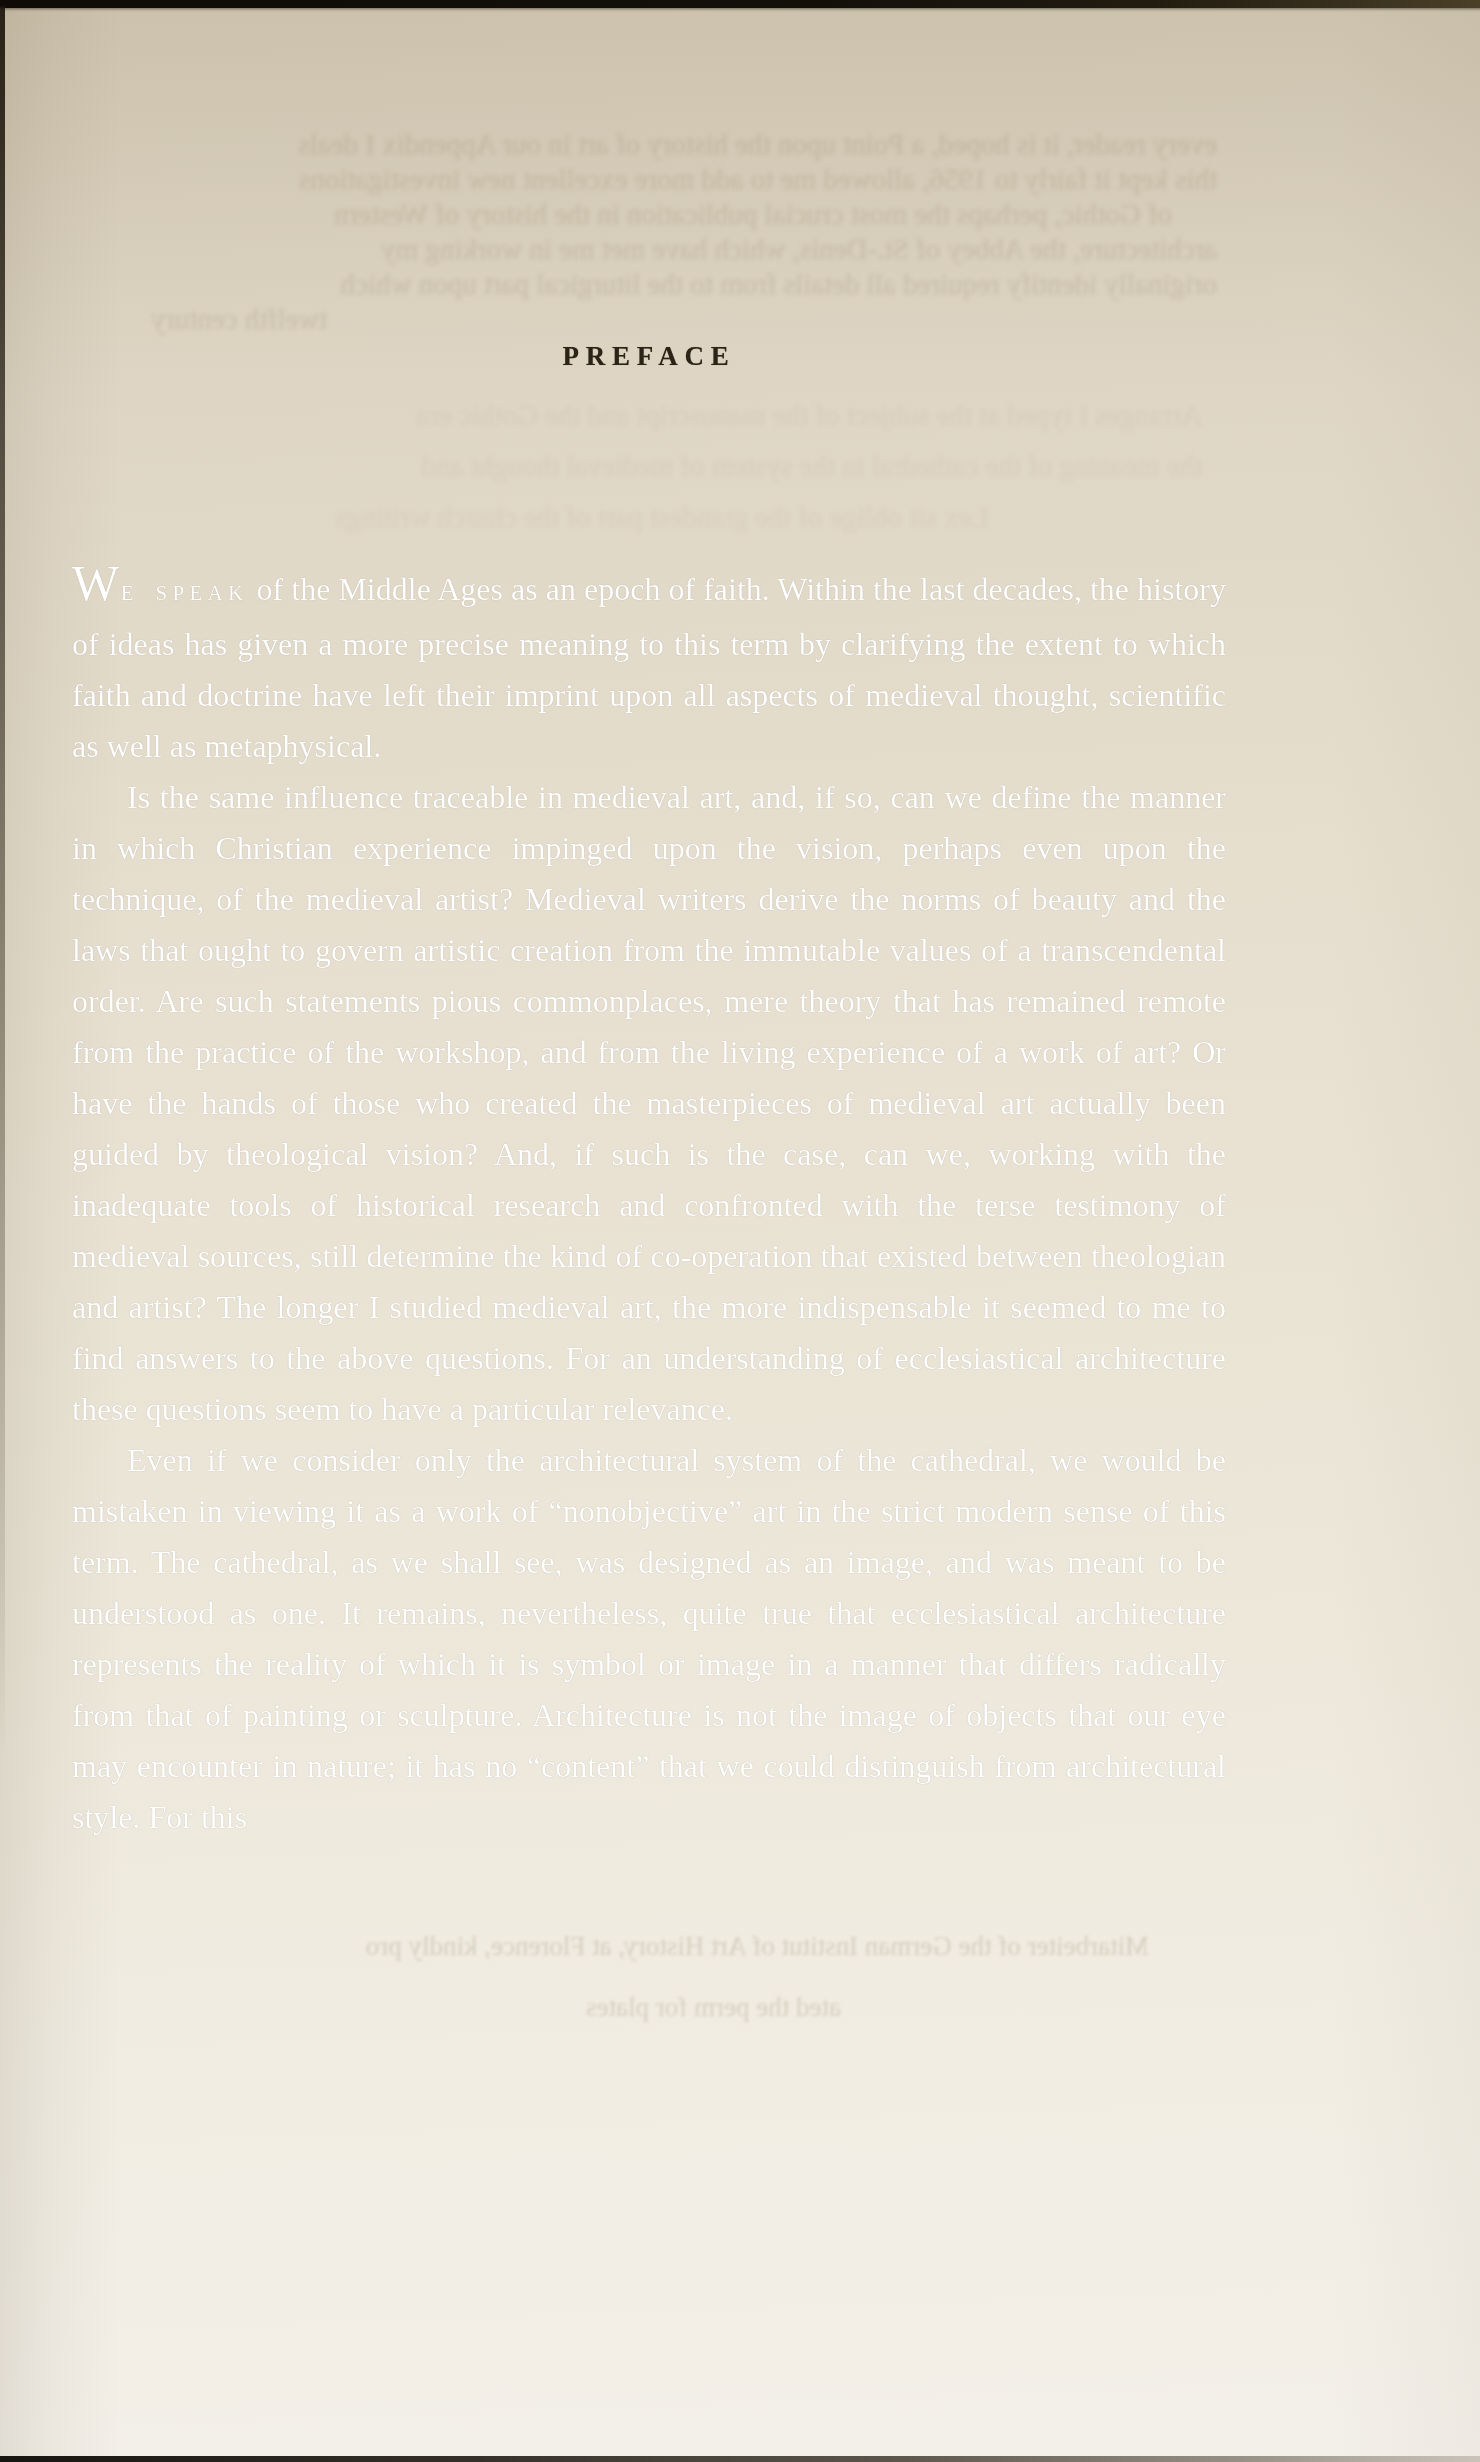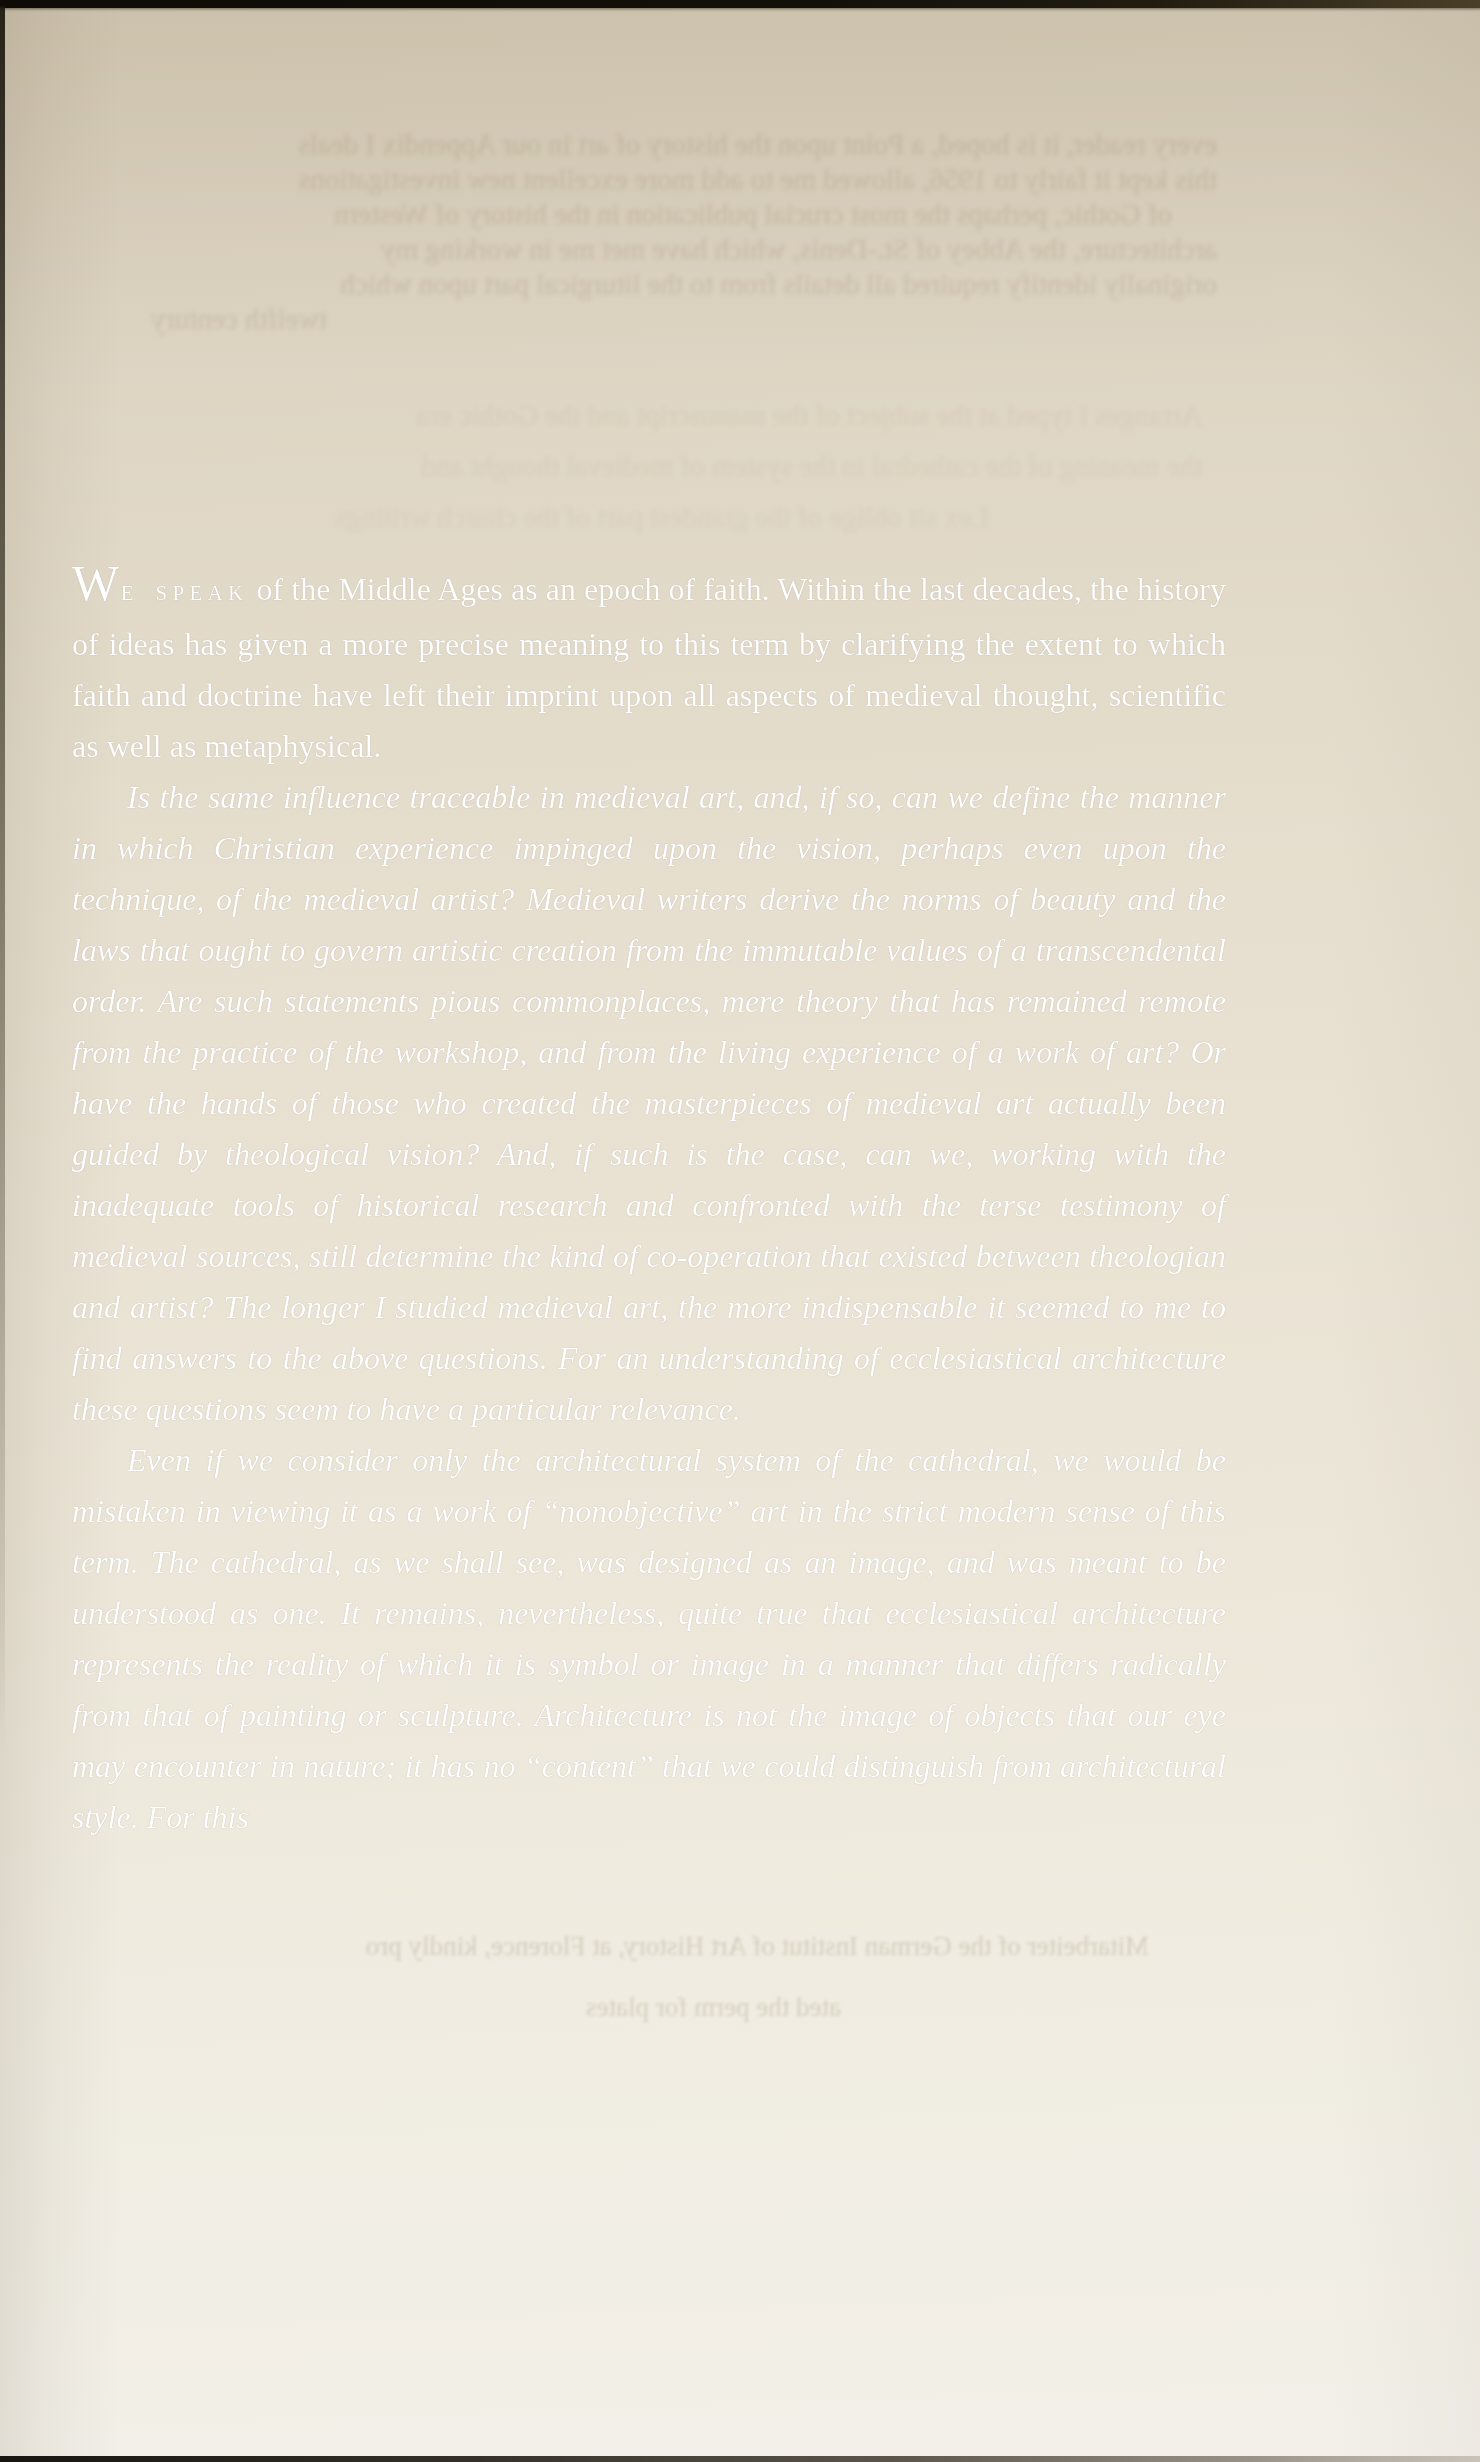--- a/index.html
+++ b/index.html
@@ -86,21 +86,21 @@
     top: 564px;
     left: 72px;
     width: 1154px;
     font-size: 32px;
     line-height: 51px;
     text-align: justify;
     color: #ffffff;
     text-shadow: 0 0 0.8px rgba(37,30,19,0.35);
   }
   .para { margin: 0; }
-  .para.indent { text-indent: 55px; font-style: italic; }
+  .para.indent { text-indent: 55px; }
   .dropcap {
     font-size: 50px;
     line-height: 0;
     letter-spacing: 1.5px;
   }
   .smallcaps {
     font-size: 21px;
     letter-spacing: 5.3px;
     word-spacing: 6px;
   }
@@ -133,20 +133,21 @@
   <div class="ghost" style="top:268px; left:76px; width:1141px;">originally identify required all details from to the liturgical part upon which</div>
   <div class="ghost" style="top:303px; left:76px; width:251px;">twelfth century</div>
 
   <div class="ghost mid" style="top:399px; left:76px; width:1126px;">Arranges I typed at the subject of the manuscript and the Gothic era</div>
   <div class="ghost mid" style="top:450px; left:76px; width:1126px;">the meaning of the cathedral in the system of medieval thought and</div>
   <div class="ghost mid" style="top:501px; left:76px; width:913px;">Lex sit oblige of the grandest part of the church writings</div>
 
   <div class="ghost bottom" style="top:1931px; left:327px; width:822px;">Mitarbeiter of the German Institut of Art History, at Florence, kindly pro</div>
   <div class="ghost bottom" style="top:1992px; left:567px; width:274px;">ated the perm for plates</div>
 
+  <h1 class="heading">PREFACE</h1>
 
   <div class="body-text">
     <p class="para"><span class="dropcap">W</span><span class="smallcaps">E SPEAK</span><span> of the Middle Ages as an epoch of faith. Within the last decades, the history of ideas has given a more precise meaning to this term by clarifying the extent to which faith and doctrine have left their imprint upon all aspects of medieval thought, scientific as well as metaphysical.</span></p>
     <p class="para indent">Is the same influence traceable in medieval art, and, if so, can we define the manner in which Christian experience impinged upon the vision, perhaps even upon the technique, of the medieval artist? Medieval writers derive the norms of beauty and the laws that ought to govern artistic creation from the immutable values of a transcendental order. Are such statements pious commonplaces, mere theory that has remained remote from the practice of the workshop, and from the living experience of a work of art? Or have the hands of those who created the masterpieces of medieval art actually been guided by theological vision? And, if such is the case, can we, working with the inadequate tools of historical research and confronted with the terse testimony of medieval sources, still determine the kind of co-operation that existed between theologian and artist? The longer I studied medieval art, the more indispensable it seemed to me to find answers to the above questions. For an understanding of ecclesiastical architecture these questions seem to have a particular relevance.</p>
     <p class="para indent">Even if we consider only the architectural system of the cathedral, we would be mistaken in viewing it as a work of “nonobjective” art in the strict modern sense of this term. The cathedral, as we shall see, was designed as an image, and was meant to be understood as one. It remains, nevertheless, quite true that ecclesiastical architecture represents the reality of which it is symbol or image in a manner that differs radically from that of painting or sculpture. Architecture is not the image of objects that our eye may encounter in nature; it has no “content” that we could distinguish from architectural style. For this</p>
   </div>
 
   <div class="edge-top"></div>
   <div class="edge-left"></div>
   <div class="edge-bottom"></div>

